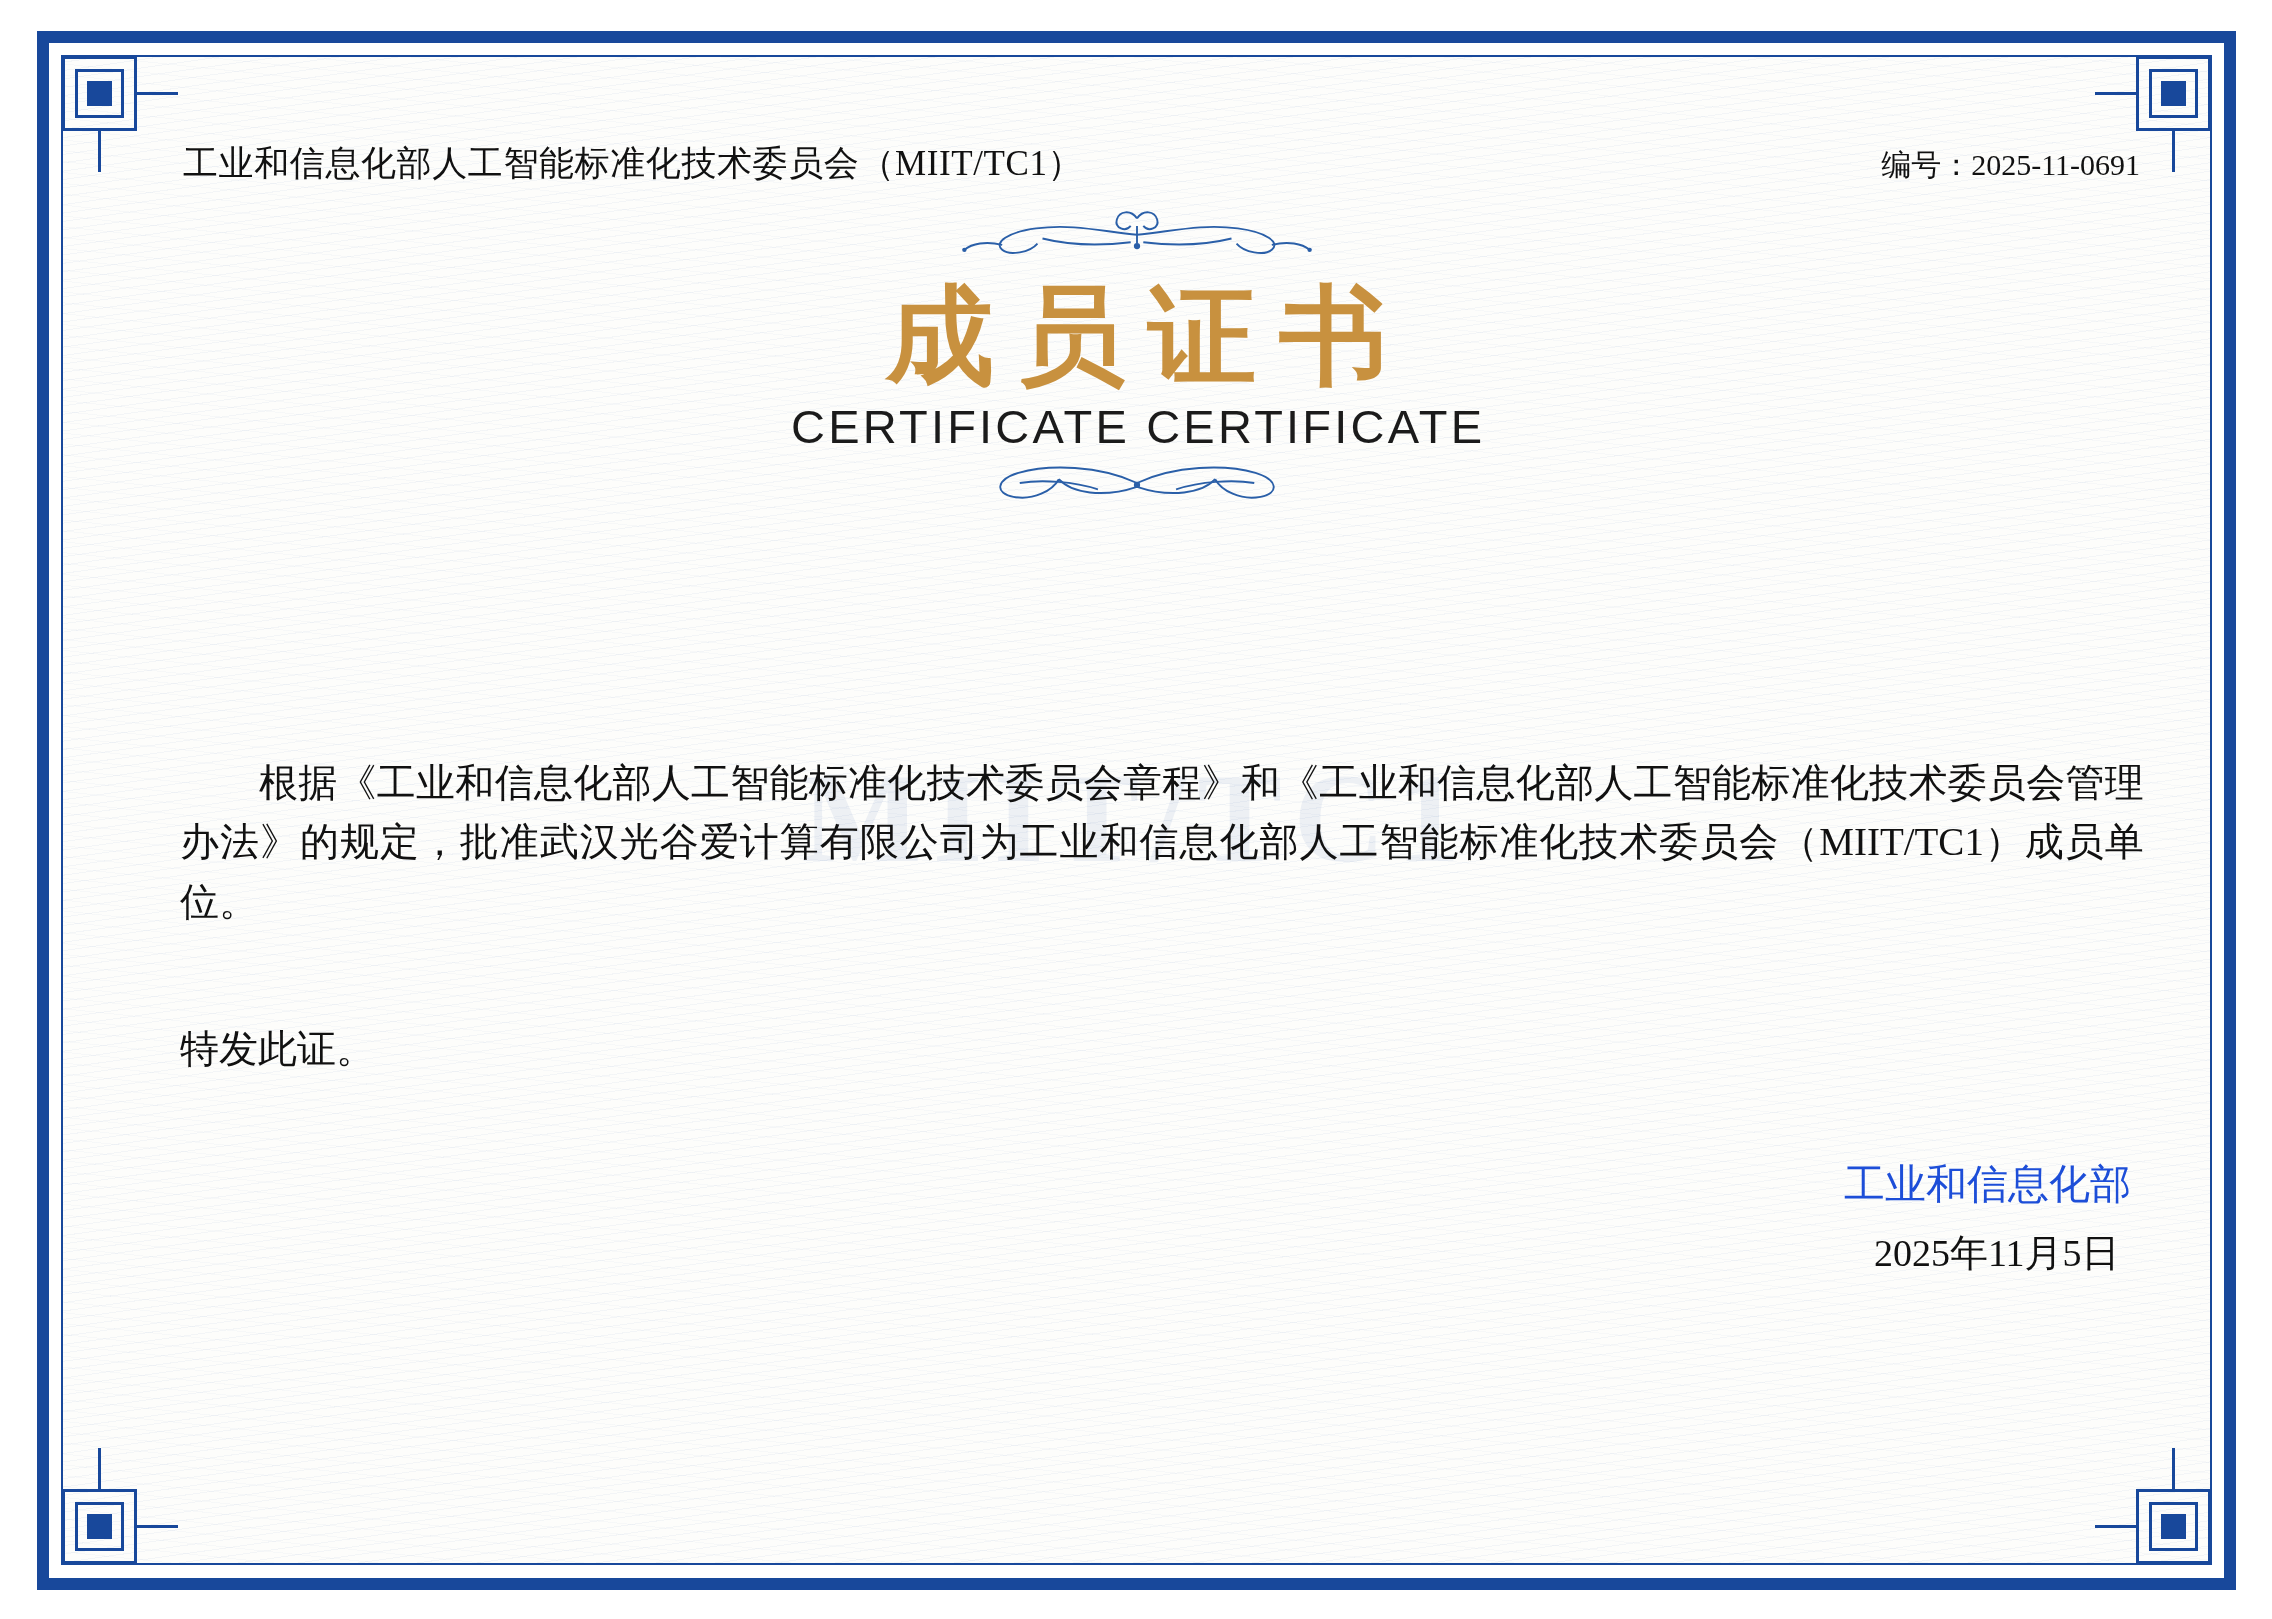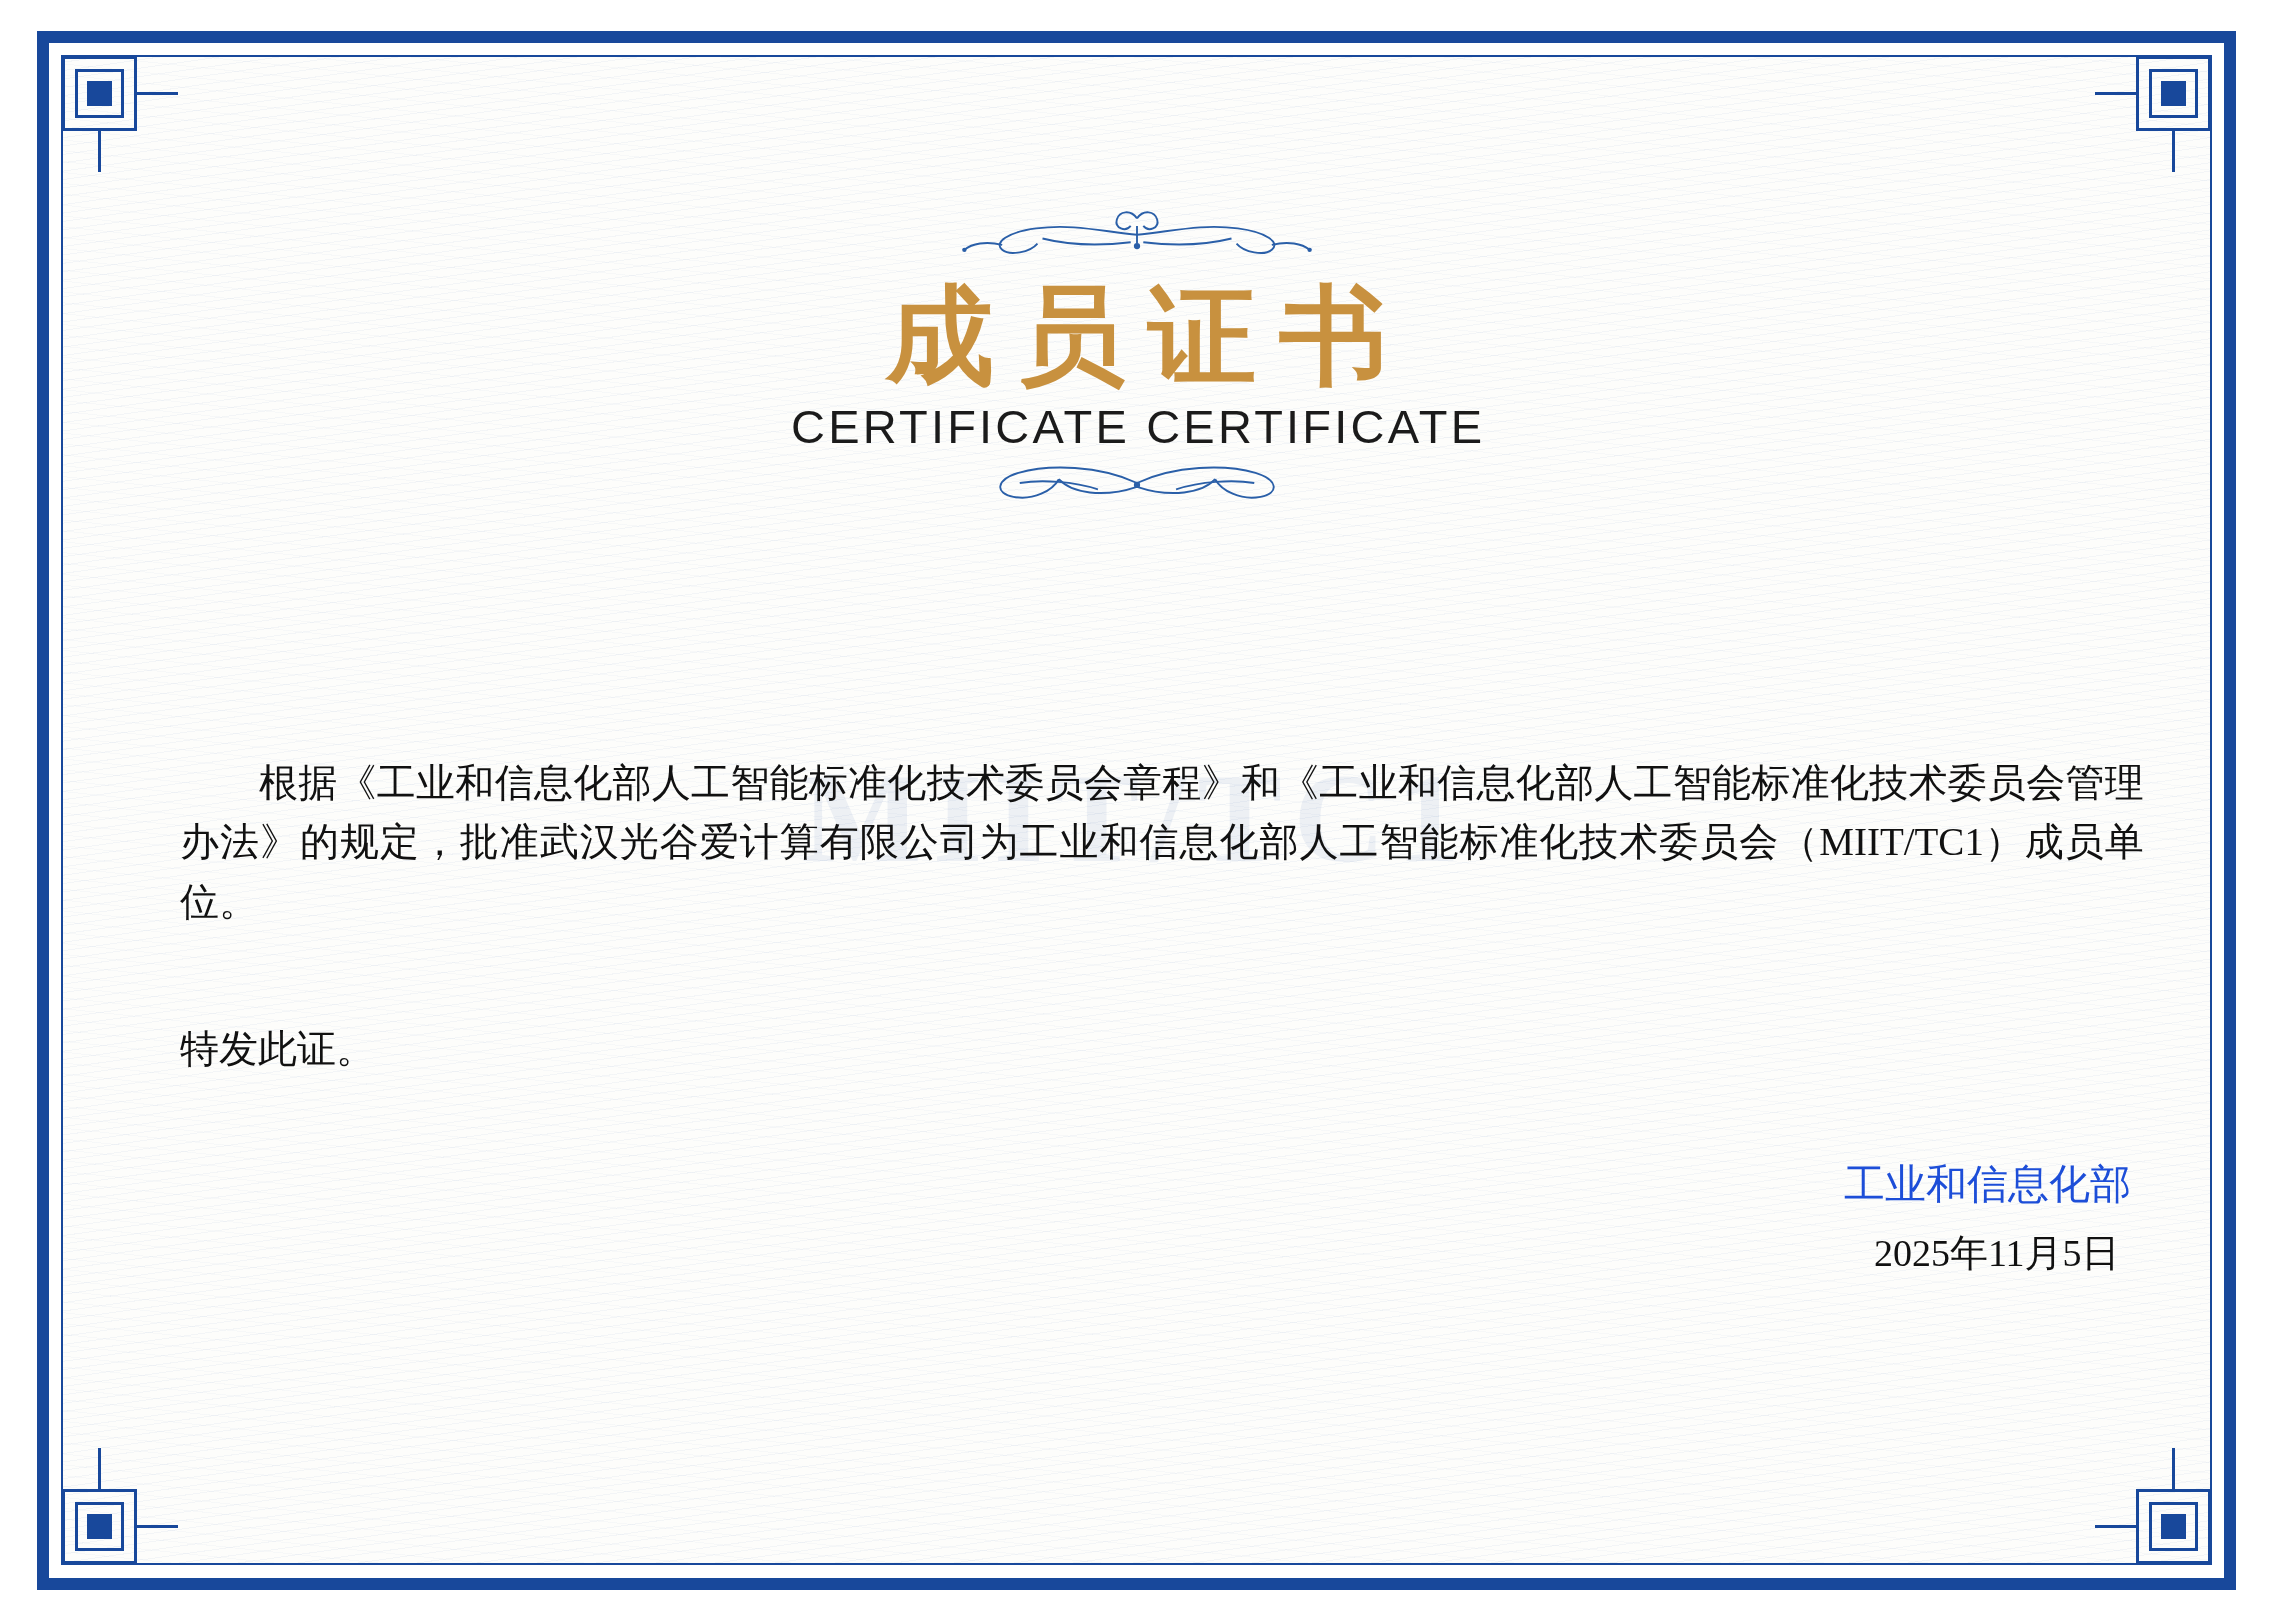--- a/index.html
+++ b/index.html
@@ -282,20 +282,24 @@
       <div class="c-mid"></div>
       <div class="c-in"></div>
     <div class="c-arm-h"></div>
       <div class="c-arm-v"></div>
   </div>
 
   <div class="content">
 
     <div class="watermark">MIIT/TC1</div>
 
+    <div class="header-row">
+      <div class="header-org">工业和信息化部人工智能标准化技术委员会（MIIT/TC1）</div>
+      <div class="header-num">编号：2025-11-0691</div>
+    </div>
 
     <div class="title-block">
 
       <svg class="flourish-top" width="394" height="63" viewBox="0 0 620 100">
         <g stroke="#2a5fa8" fill="none" stroke-width="3">
           <path d="M310 18 C300 4, 282 6, 278 20 C274 34, 292 40, 300 30"></path>
           <path d="M310 18 C320 4, 338 6, 342 20 C346 34, 328 40, 320 30"></path>
           <path d="M310 30 L310 58"></path>
           <path d="M310 44 C260 40, 210 26, 150 34 C105 40, 82 56, 96 68 C108 78, 140 72, 152 58"></path>
           <path d="M310 44 C360 40, 410 26, 470 34 C515 40, 538 56, 524 68 C512 78, 480 72, 468 58"></path>

